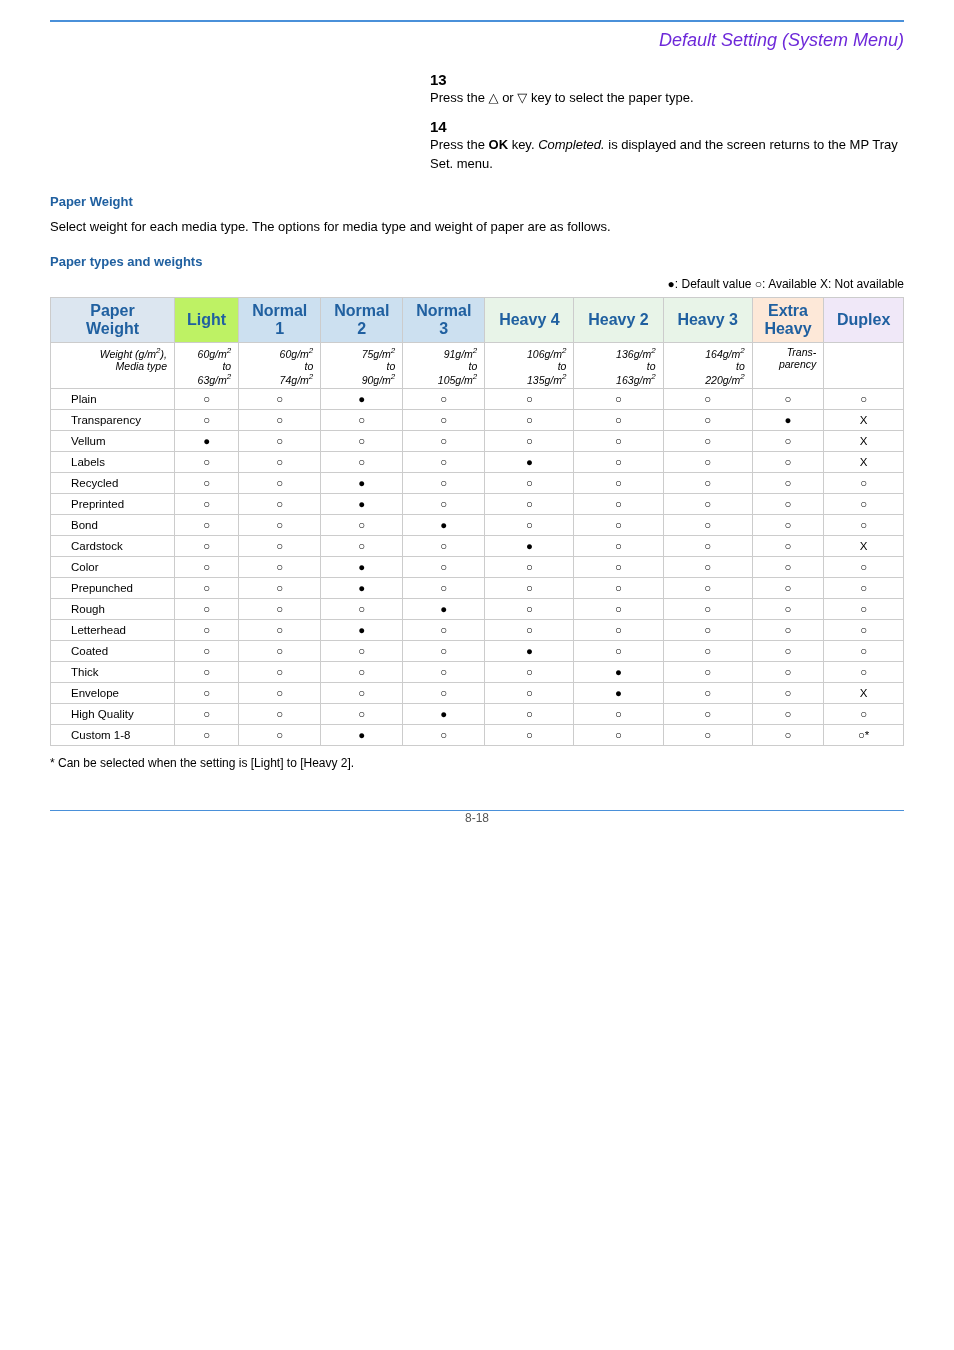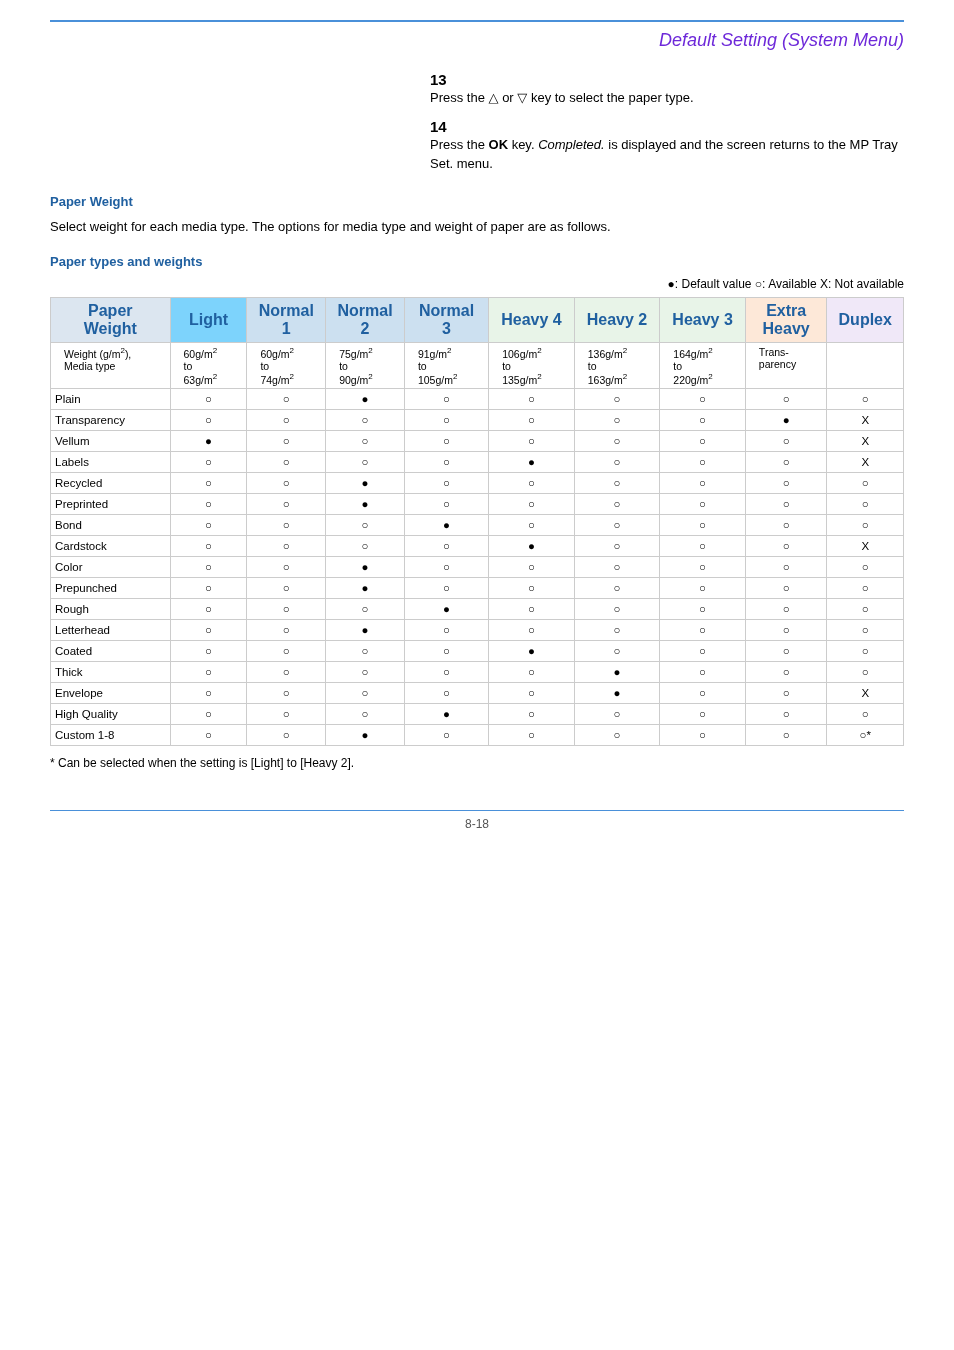--- a/index.html
+++ b/index.html
@@ -71,52 +71,52 @@
     }
     .paper-table th {
       background: #fff;
       font-weight: bold;
       color: #2060a0;
       font-size: 16px;
     }
     .paper-table th.col-paper-weight {
       background: #dce6f0;
     }
-    .paper-table th.col-light { background: #7dd3fc; }
+    .paper-table th.col-light { background: #bef264; }
     .paper-table th.col-normal1 { background: #cce0f0; }
     .paper-table th.col-normal2 { background: #cce0f0; }
     .paper-table th.col-normal3 { background: #cce0f0; }
     .paper-table th.col-heavy1 { background: #e8f4e8; }
     .paper-table th.col-heavy2 { background: #e8f4e8; }
     .paper-table th.col-heavy3 { background: #e8f4e8; }
     .paper-table th.col-extraheavy { background: #fde8d8; }
     .paper-table th.col-duplex { background: #f0e8f8; }
     .paper-table td:first-child {
       text-align: left;
-      padding-left: 4px;
+      padding-left: 20px;
       font-size: 11.5px;
     }
     .paper-table .weight-row td {
       font-size: 10.5px;
       vertical-align: top;
-      text-align: left;
-      padding: 3px 13px;
+      text-align: right;
+      padding: 3px 7px;
+      font-style: italic;
     }
     .paper-table .weight-row td:first-child {
       font-size: 10.5px;
     }
     sup { font-size: 8px; }
     .footnote {
       font-size: 12px;
       margin-top: 10px;
     }
     .footer-line {
       border-top: 1px solid #4a90d9;
       margin-top: 40px;
-      padding-top: 6px;
       text-align: center;
       font-size: 12px;
       color: #555;
     }
   </style>
 </head>
 <body>
 
 <div class="header-line"></div>
 <div class="page-header">Default Setting (System Menu)</div>

